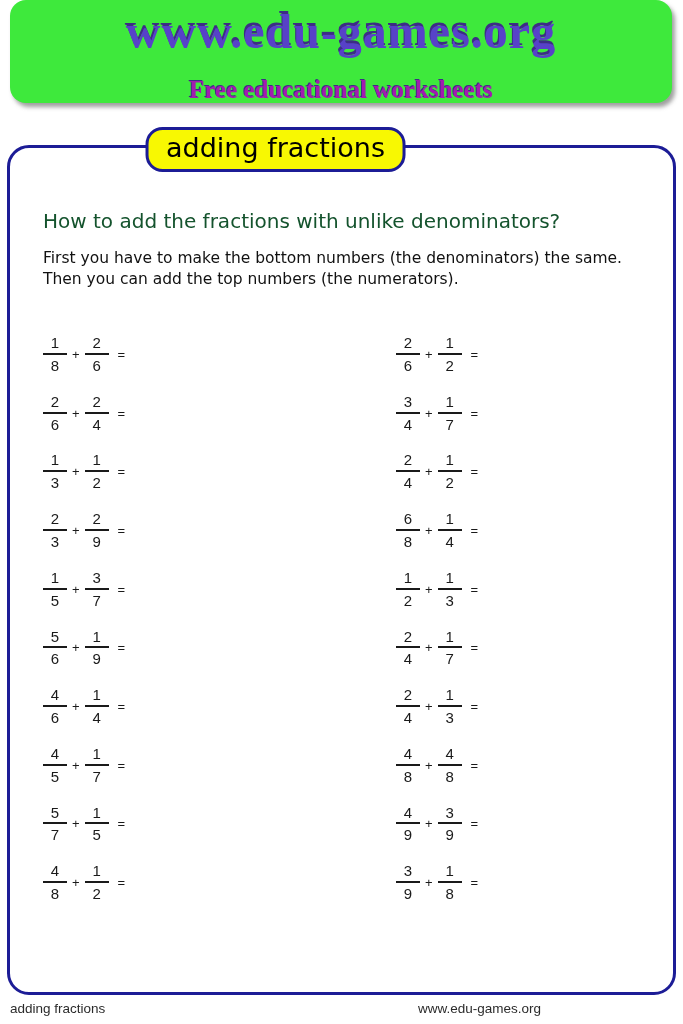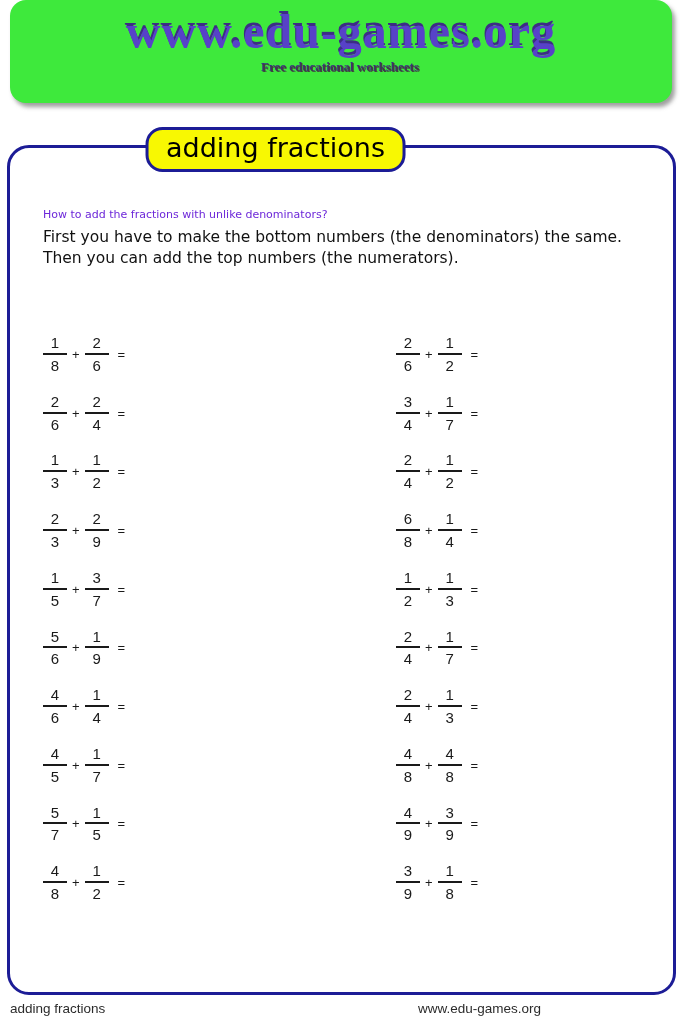--- a/index.html
+++ b/index.html
@@ -14,45 +14,45 @@
     box-shadow:3px 4px 4px rgba(95,95,95,0.6);
     text-align:center;
   }
   .banner-title {
     margin-top:4px;
     font-family:"Liberation Serif", serif; font-weight:bold;
     font-size:48px; letter-spacing:1px; color:#5742c8;
     text-shadow:-1px -3px 0 #3c2d85;
   }
   .banner-subtitle {
-    margin-top:1px;
+    margin-top:17px;
     font-family:"Liberation Serif", serif; font-weight:bold;
-    font-size:13px; color:#404040;
+    font-size:25px; color:#a21caf;
     text-shadow:-1px -1px 0 #3c2d85;
   }
 
   
   .badge {
     position:absolute; top:127px; left:50%; transform:translateX(-50%);
     background:#f8f802; border:3px solid #1c1c96; border-radius:17px;
     padding:2px 18px 6px 18px; z-index:2;
     font-size:27px; color:#000; white-space:nowrap;
   }
 
   
   .sheet {
     position:absolute; left:7px; top:145px; width:669px; height:850px;
     border:3px solid #1c1c96; border-radius:22px; background:#fff;
   }
   .instr-q {
     position:absolute; left:33px; top:59px; width:615px;
-    font-size:11px; color:#6d28d9; line-height:1.4;
+    font-size:20px; color:#14532d; line-height:1.4;
   }
   .instr-p {
-    position:absolute; left:33px; top:79px; width:612px;
+    position:absolute; left:33px; top:100px; width:612px;
     font-size:15.5px; color:#111; line-height:1.35;
   }
 
   
   .col { position:absolute; top:177px; }
   .col-left  { left:33px; }
   .col-right { left:386px; }
   .prob-row { height:58.7px; display:flex; align-items:center; }
   .frac {
     display:flex; flex-direction:column; align-items:center; width:24px;

